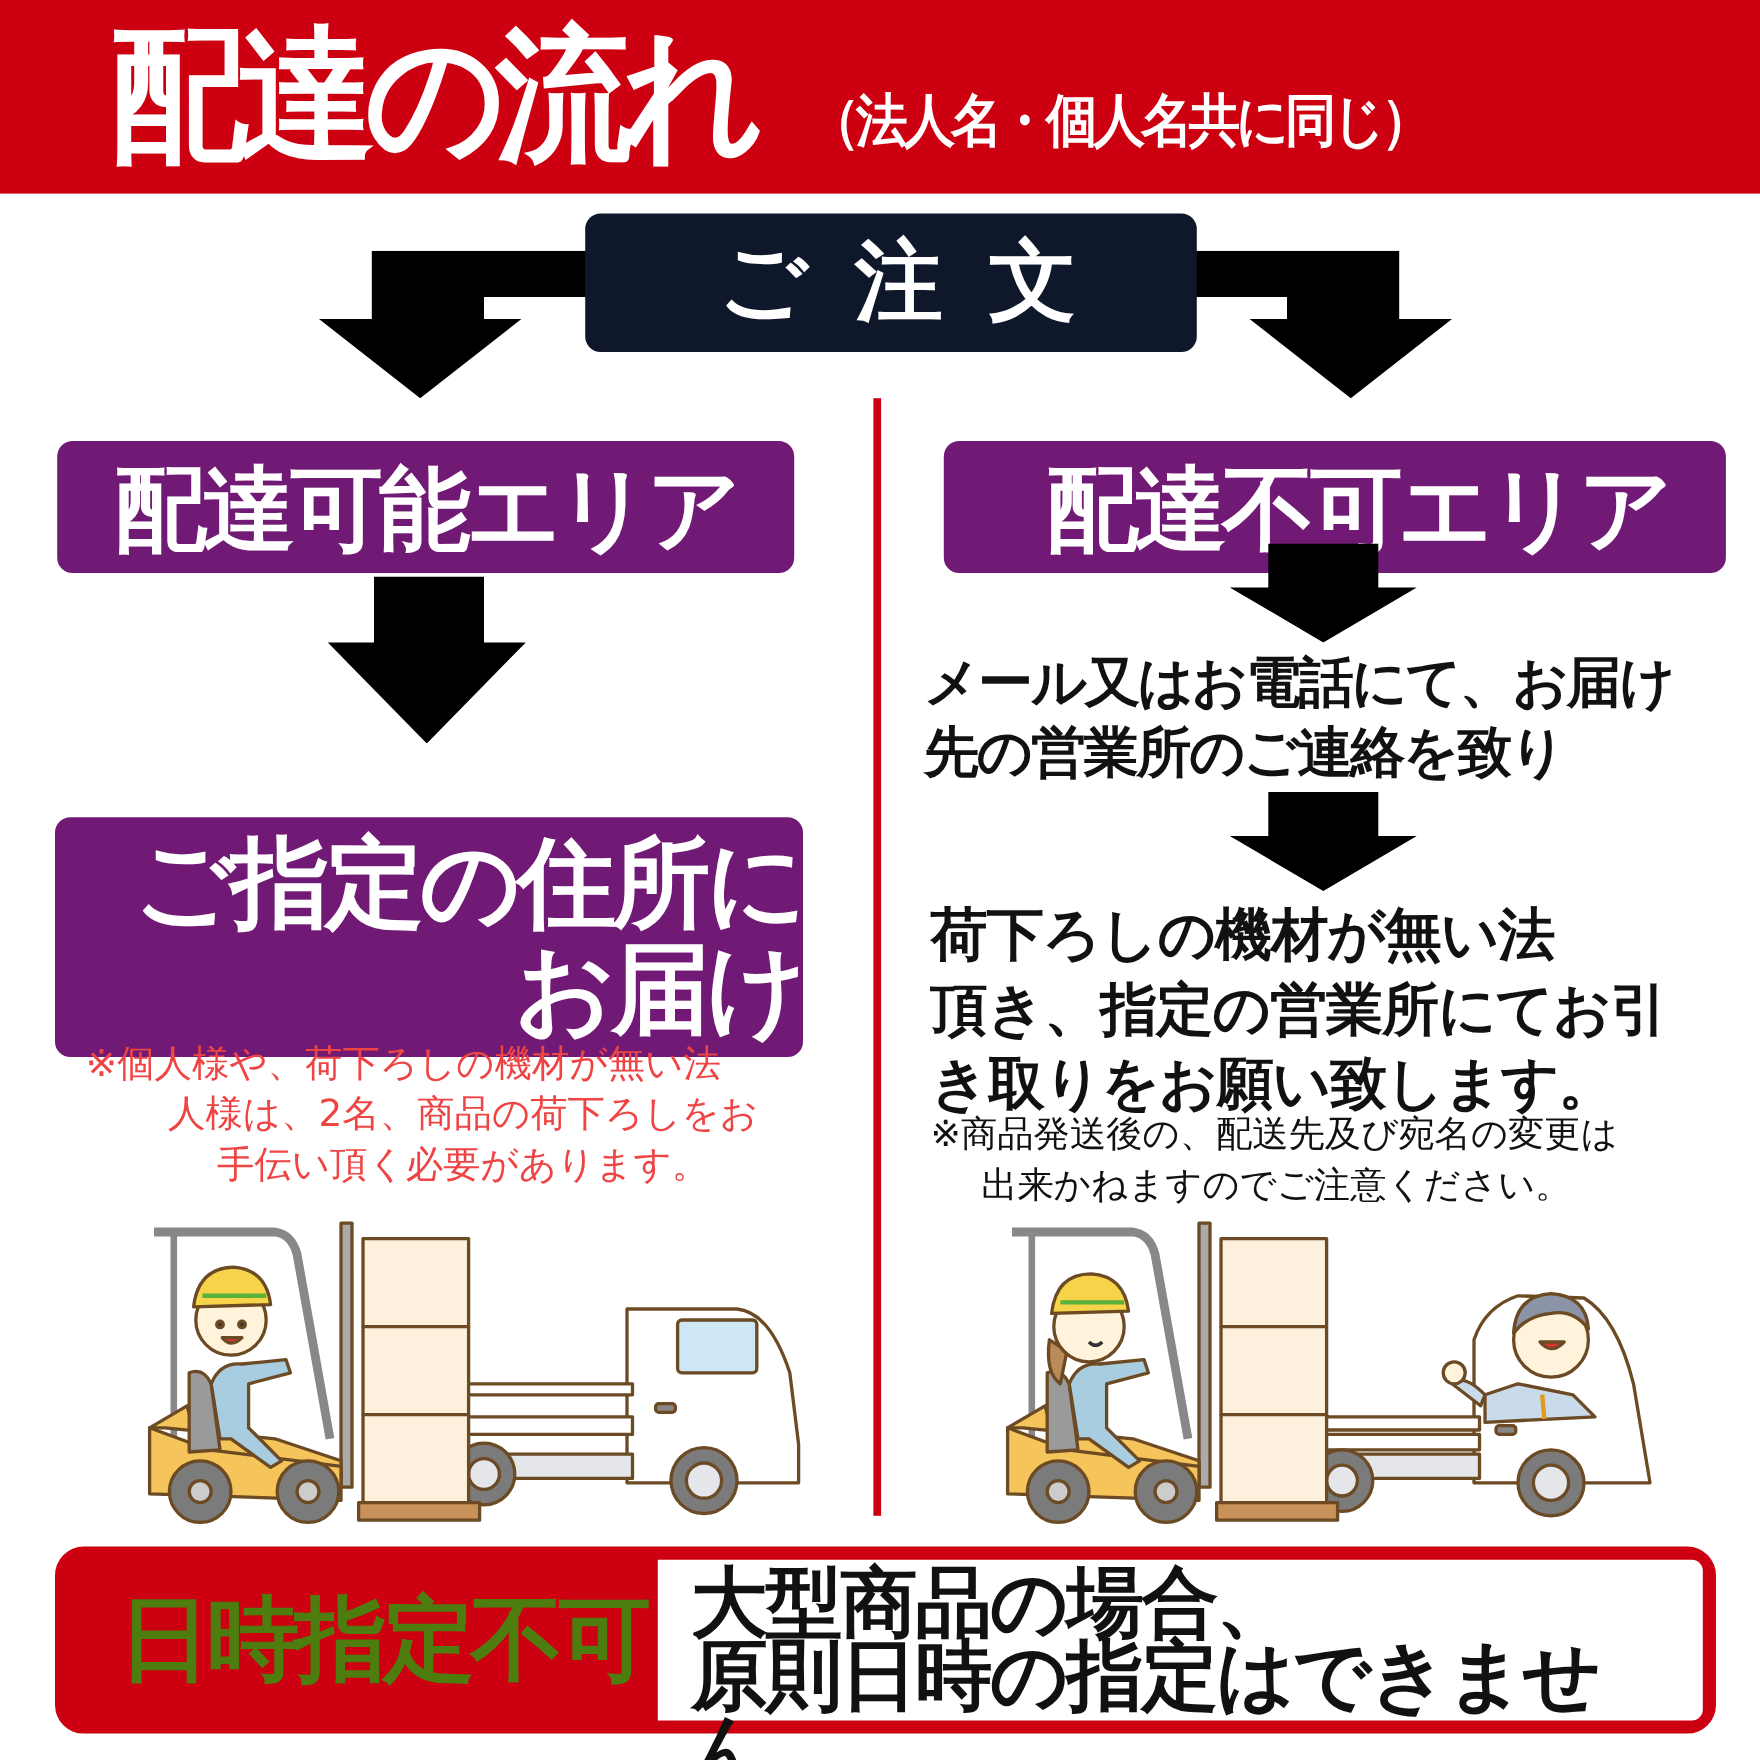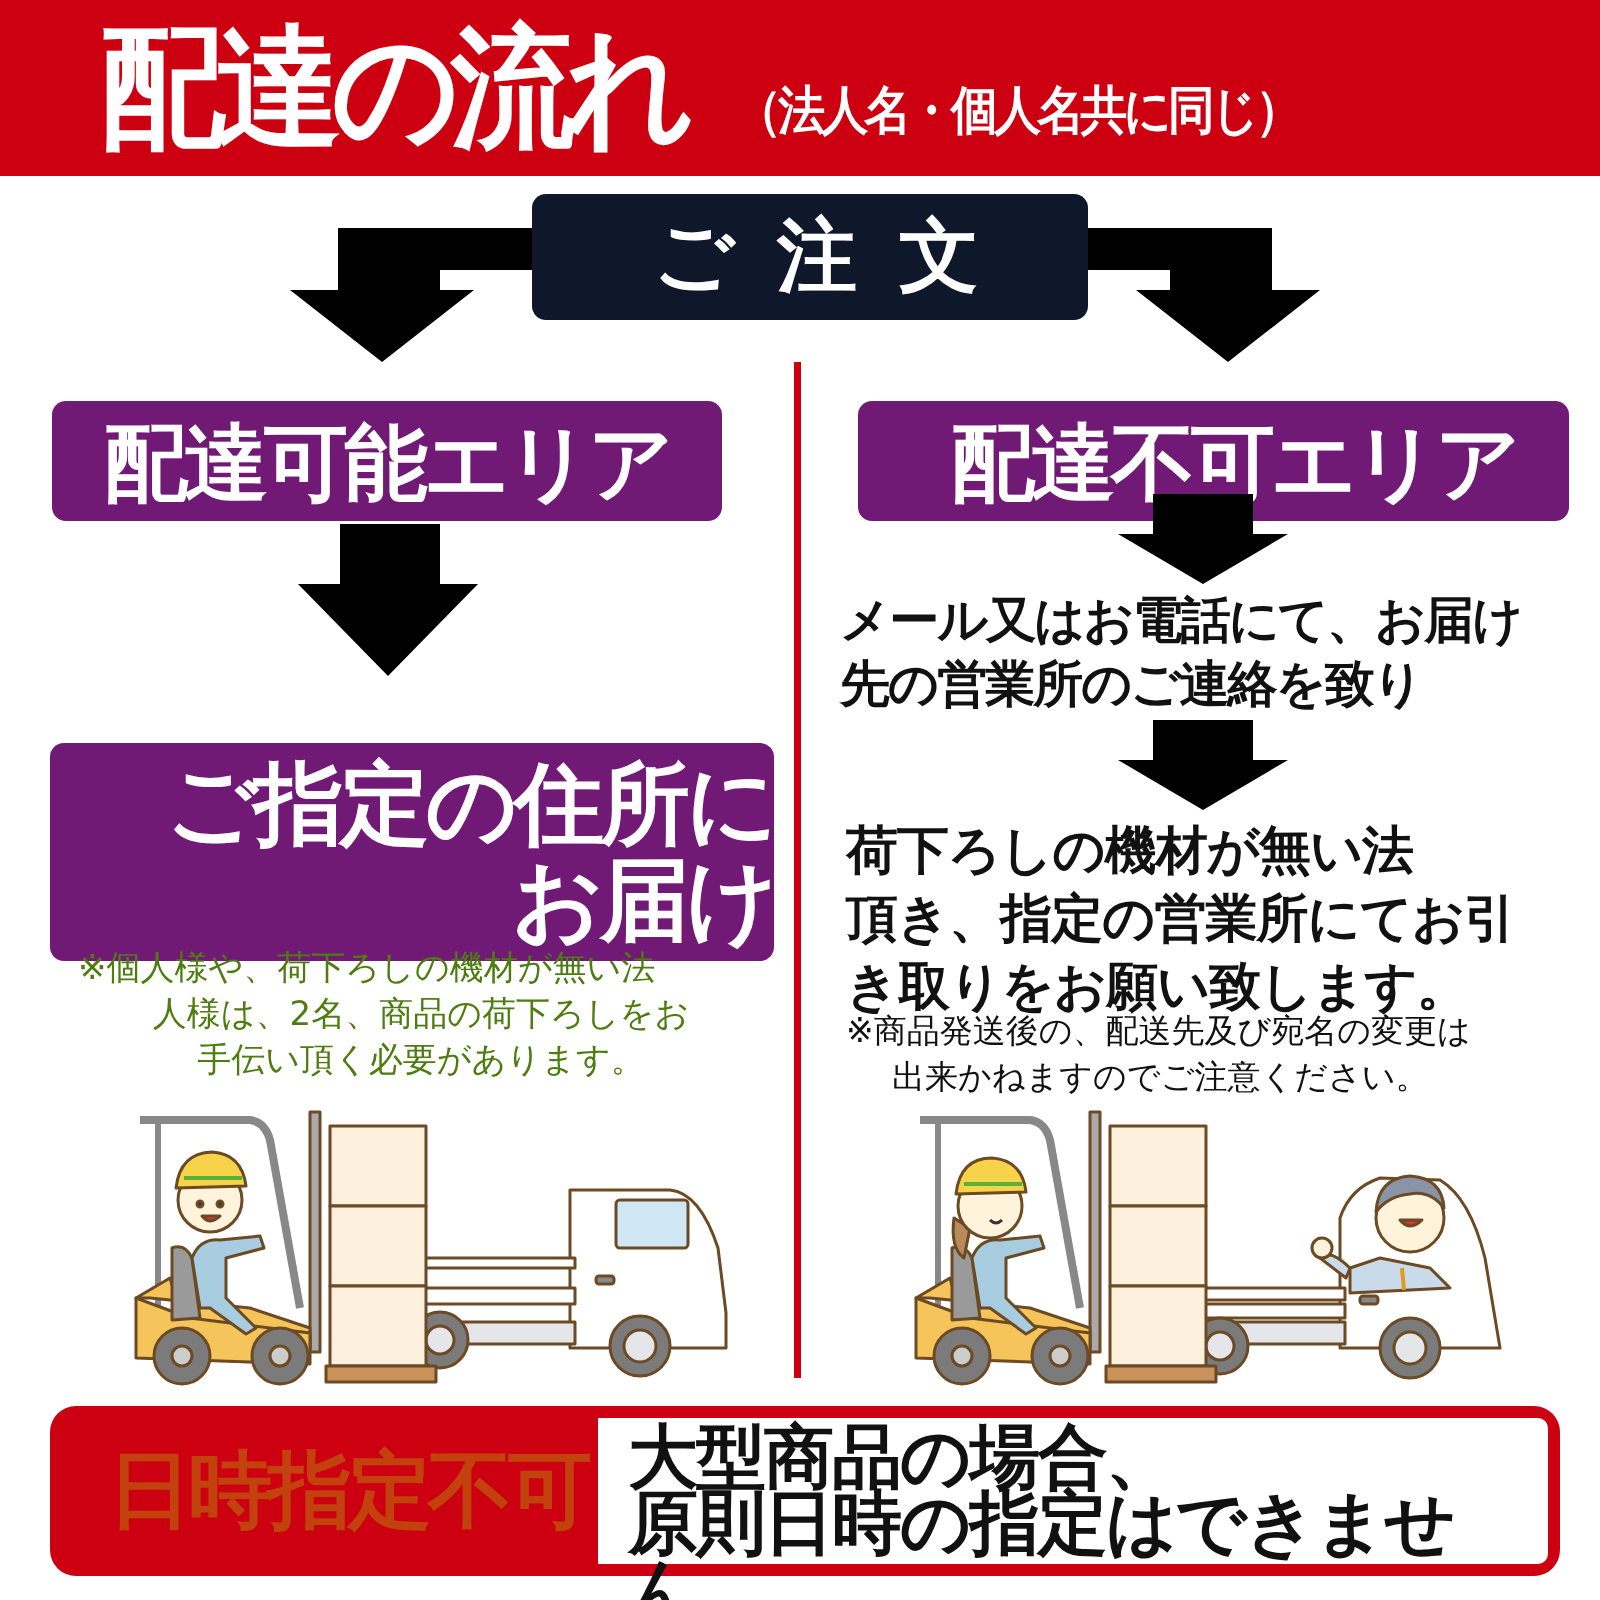--- a/index.html
+++ b/index.html
@@ -23,35 +23,35 @@
 
   
   .divider { left: 794px; top: 362px; width: 7px; height: 1016px; background: #cc0011; }
 
   
   .black-box { background: #701a75; border-radius: 14px; color: #fff; font-weight: bold;
                display: flex; align-items: flex-end; justify-content: center; text-align: center; margin-top: 35px; }
   .area-ok { left: 52px; top: 366px; width: 670px; height: 120px; font-size: 84px; letter-spacing: -4px; }
   .area-ng { left: 858px; top: 366px; width: 670px; height: 120px; font-size: 84px; letter-spacing: -4px; padding-left: 41px; }
   .deliver-box { left: 50px; top: 708px; width: 680px; height: 218px; font-size: 90px; line-height: 96px;
-                 letter-spacing: -4px; flex-direction: column; padding-left: 44px; }
-
-  
-  .note-left { left: 78px; top: 944px; width: 640px; font-size: 34px; line-height: 46px; color: #4d7c0f; }
+                 letter-spacing: -4px; flex-direction: column; }
+
+  
+  .note-left { left: 78px; top: 944px; width: 640px; font-size: 34px; line-height: 46px; color: #ef4444; }
   .note-left .indent { padding-left: 46px; display: block; text-align: center; }
   .contact-text { left: 840px; top: 588px; width: 700px; font-size: 50px; line-height: 64px;
                   font-weight: bold; color: #111; text-align: left; letter-spacing: -2px; }
   .pickup-text { left: 846px; top: 816px; width: 700px; font-size: 52px; line-height: 68px;
                  font-weight: bold; color: #111; letter-spacing: -1px; }
   .note-right { left: 846px; top: 1008px; width: 700px; font-size: 33px; line-height: 46px; color: #111; }
   .note-right .indent { padding-left: 46px; display: block; }
 
   
   .banner { left: 50px; top: 1406px; width: 1510px; height: 170px; background: #cc0011; border-radius: 26px; }
-  .banner-label { left: 50px; top: 1406px; width: 596px; height: 170px; color: #c2410c; font-weight: bold;
+  .banner-label { left: 50px; top: 1406px; width: 596px; height: 170px; color: #4d7c0f; font-weight: bold;
                   font-size: 84px; letter-spacing: -4px; display: flex; align-items: center; justify-content: center; }
   .banner-inner { left: 598px; top: 1418px; width: 950px; height: 146px; background: #fff; border-radius: 0 10px 10px 0; }
   .banner-text { left: 628px; top: 1424px; width: 920px; font-size: 70px; line-height: 66px; font-weight: bold;
                  color: #111; letter-spacing: -2px; }
 
   svg { display: block; }
 </style>
 </head>
 <body>
 

